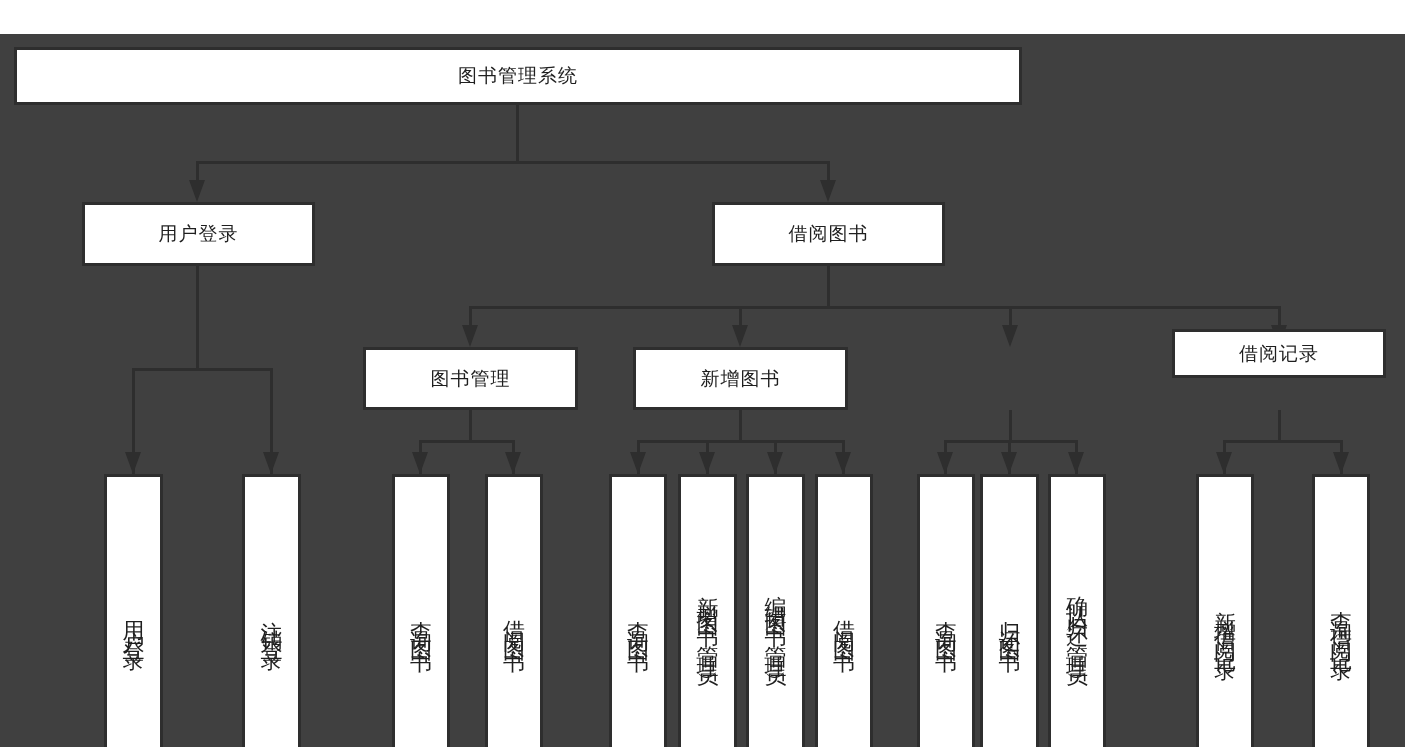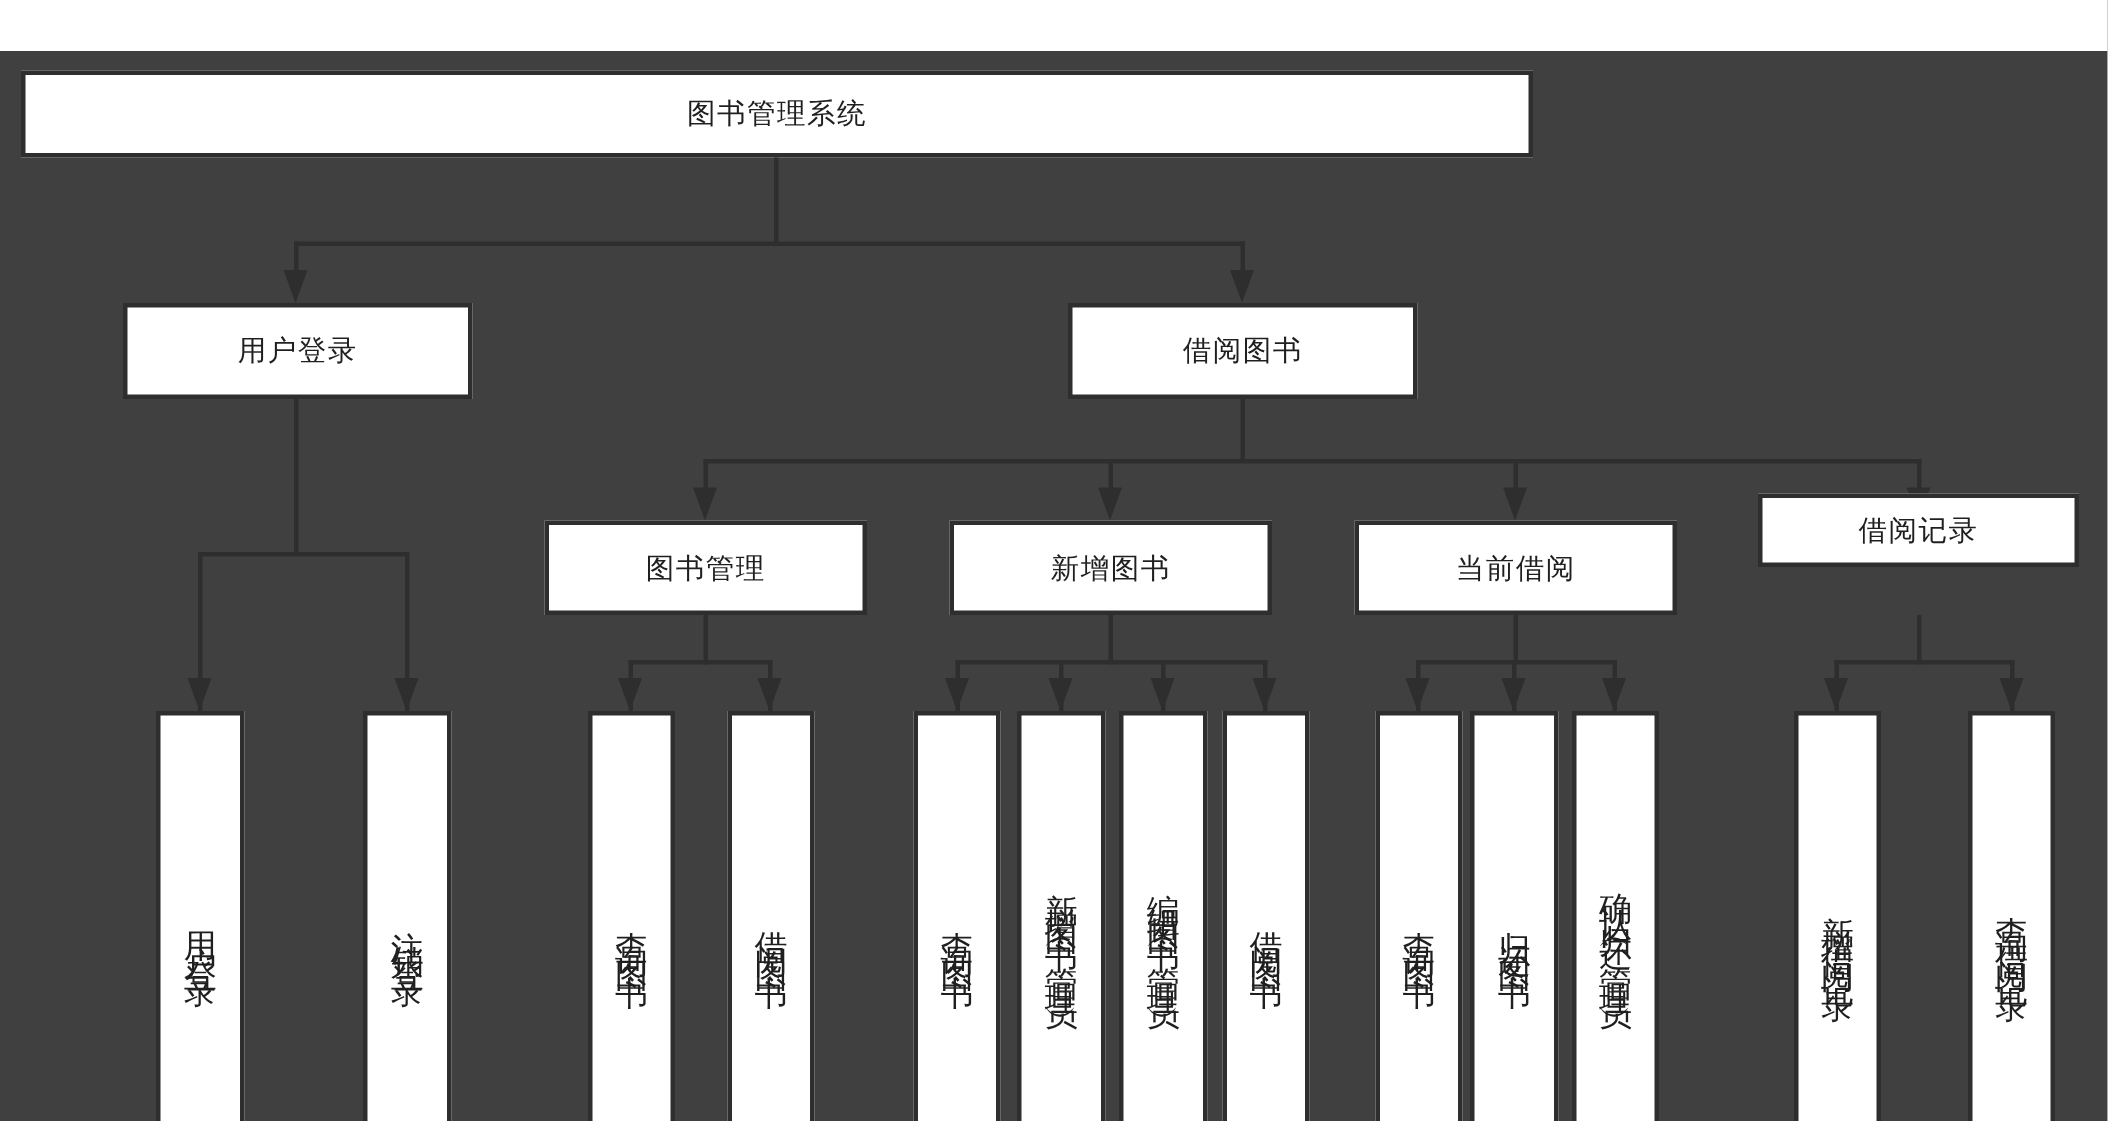--- a/index.html
+++ b/index.html
@@ -79,23 +79,20 @@
   <div class="arrow" style="left:1002px; top:291px;"></div>
   <div class="vline" style="left:1278px; top:272px; height:22px;"></div>
   <div class="arrow" style="left:1271px; top:291px;"></div>
 
   <div class="box" style="left:363px; top:313px; width:215px; height:63px;">
     <span>图书管理</span>
   </div>
   <div class="box" style="left:633px; top:313px; width:215px; height:63px;">
     <span>新增图书</span>
   </div>
-  <div class="box" style="left:903px; top:313px; width:215px; height:63px;">
-    <span>当前借阅</span>
-  </div>
   <div class="box" style="left:1172px; top:295px; width:214px; height:49px;justify-content:center;">
     <span>借阅记录</span>
   </div>
 
   <div class="vline" style="left:469px; top:376px; height:33px;"></div>
   <div class="hline" style="left:419px; top:406px; width:96px;"></div>
   <div class="vline" style="left:419px; top:406px; height:34px;"></div>
   <div class="arrow" style="left:412px; top:418px;"></div>
   <div class="vline" style="left:512px; top:406px; height:34px;"></div>
   <div class="arrow" style="left:505px; top:418px;"></div>

